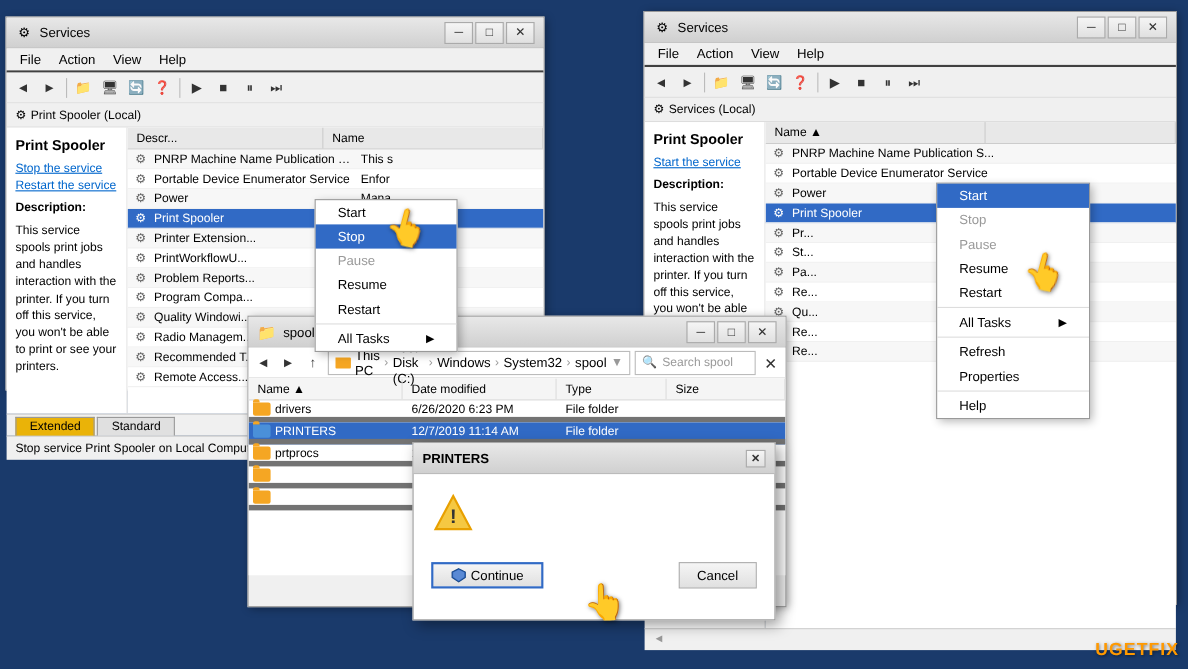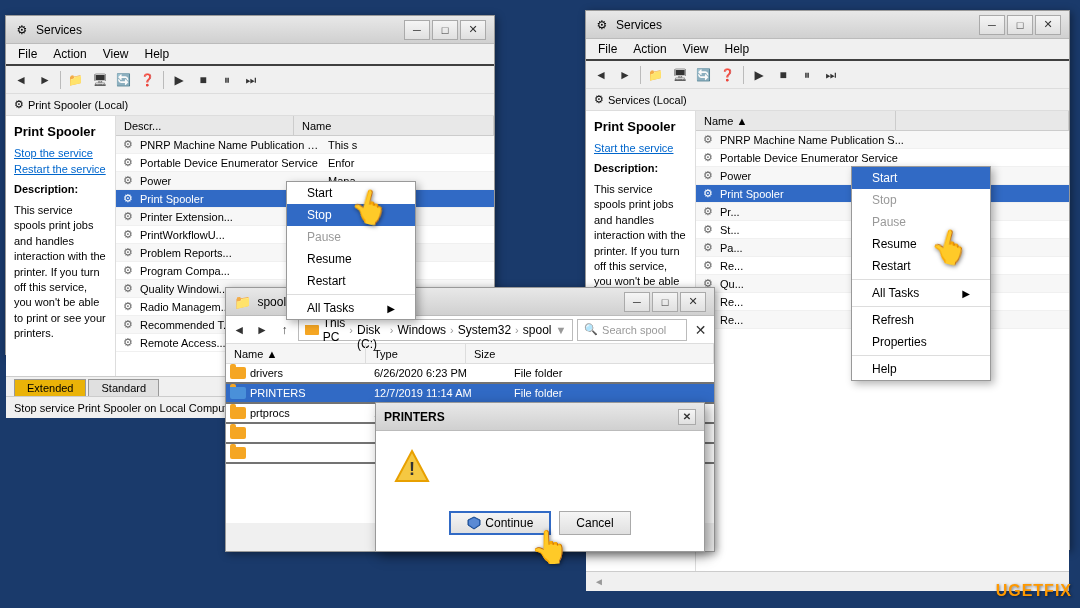--- a/index.html
+++ b/index.html
@@ -345,21 +345,21 @@
 
     .ecol-name { width: 140px; }
     .ecol-date { width: 140px; }
     .ecol-type { width: 100px; }
     .ecol-size { flex: 1; }
 
     .explorer-row {
       display: flex;
       height: 20px;
       align-items: center;
-      border-bottom: 2px solid #737373;
+      border-bottom: 5px solid #737373;
     }
     .explorer-row.selected { background: #316ac5; color: white; }
 
     .folder-icon {
       width: 16px;
       height: 12px;
       background: #f5a623;
       border-radius: 0 2px 2px 2px;
       margin: 0 4px;
       position: relative;
@@ -421,22 +421,22 @@
     }
 
     .dialog-sub-text {
       font-size: 12px;
       color: #333;
       line-height: 1.4;
     }
 
     .dialog-buttons {
       display: flex;
-      justify-content: center;
-      padding: 8px 16px 16px;
+      justify-content: space-between;
+      padding: 8px 16px 28px;
       gap: 8px;
     }
 
     .dialog-btn {
       height: 24px;
       padding: 0 16px;
       border: 1px solid #aaa;
       background: linear-gradient(to bottom, #f5f5f5, #e0e0e0);
       cursor: pointer;
       font-size: 12px;
@@ -809,20 +809,21 @@
     <div class="search-box">
       <span>🔍</span>
       <span>Search spool</span>
     </div>
     <div class="tool-btn" style="font-size:14px;">✕</div>
   </div>
 
   <div class="explorer-content">
     <div class="explorer-table-header">
       <div class="eth-col ecol-name">Name ▲</div>
+      <div class="eth-col ecol-date">Date modified</div>
       <div class="eth-col ecol-type">Type</div>
       <div class="eth-col ecol-size">Size</div>
     </div>
     <div class="explorer-row">
       <div class="folder-icon"></div>
       <span class="erow-name">drivers</span>
       <span class="erow-date">6/26/2020 6:23 PM</span>
       <span class="erow-type">File folder</span>
       <span class="erow-size"></span>
     </div>

